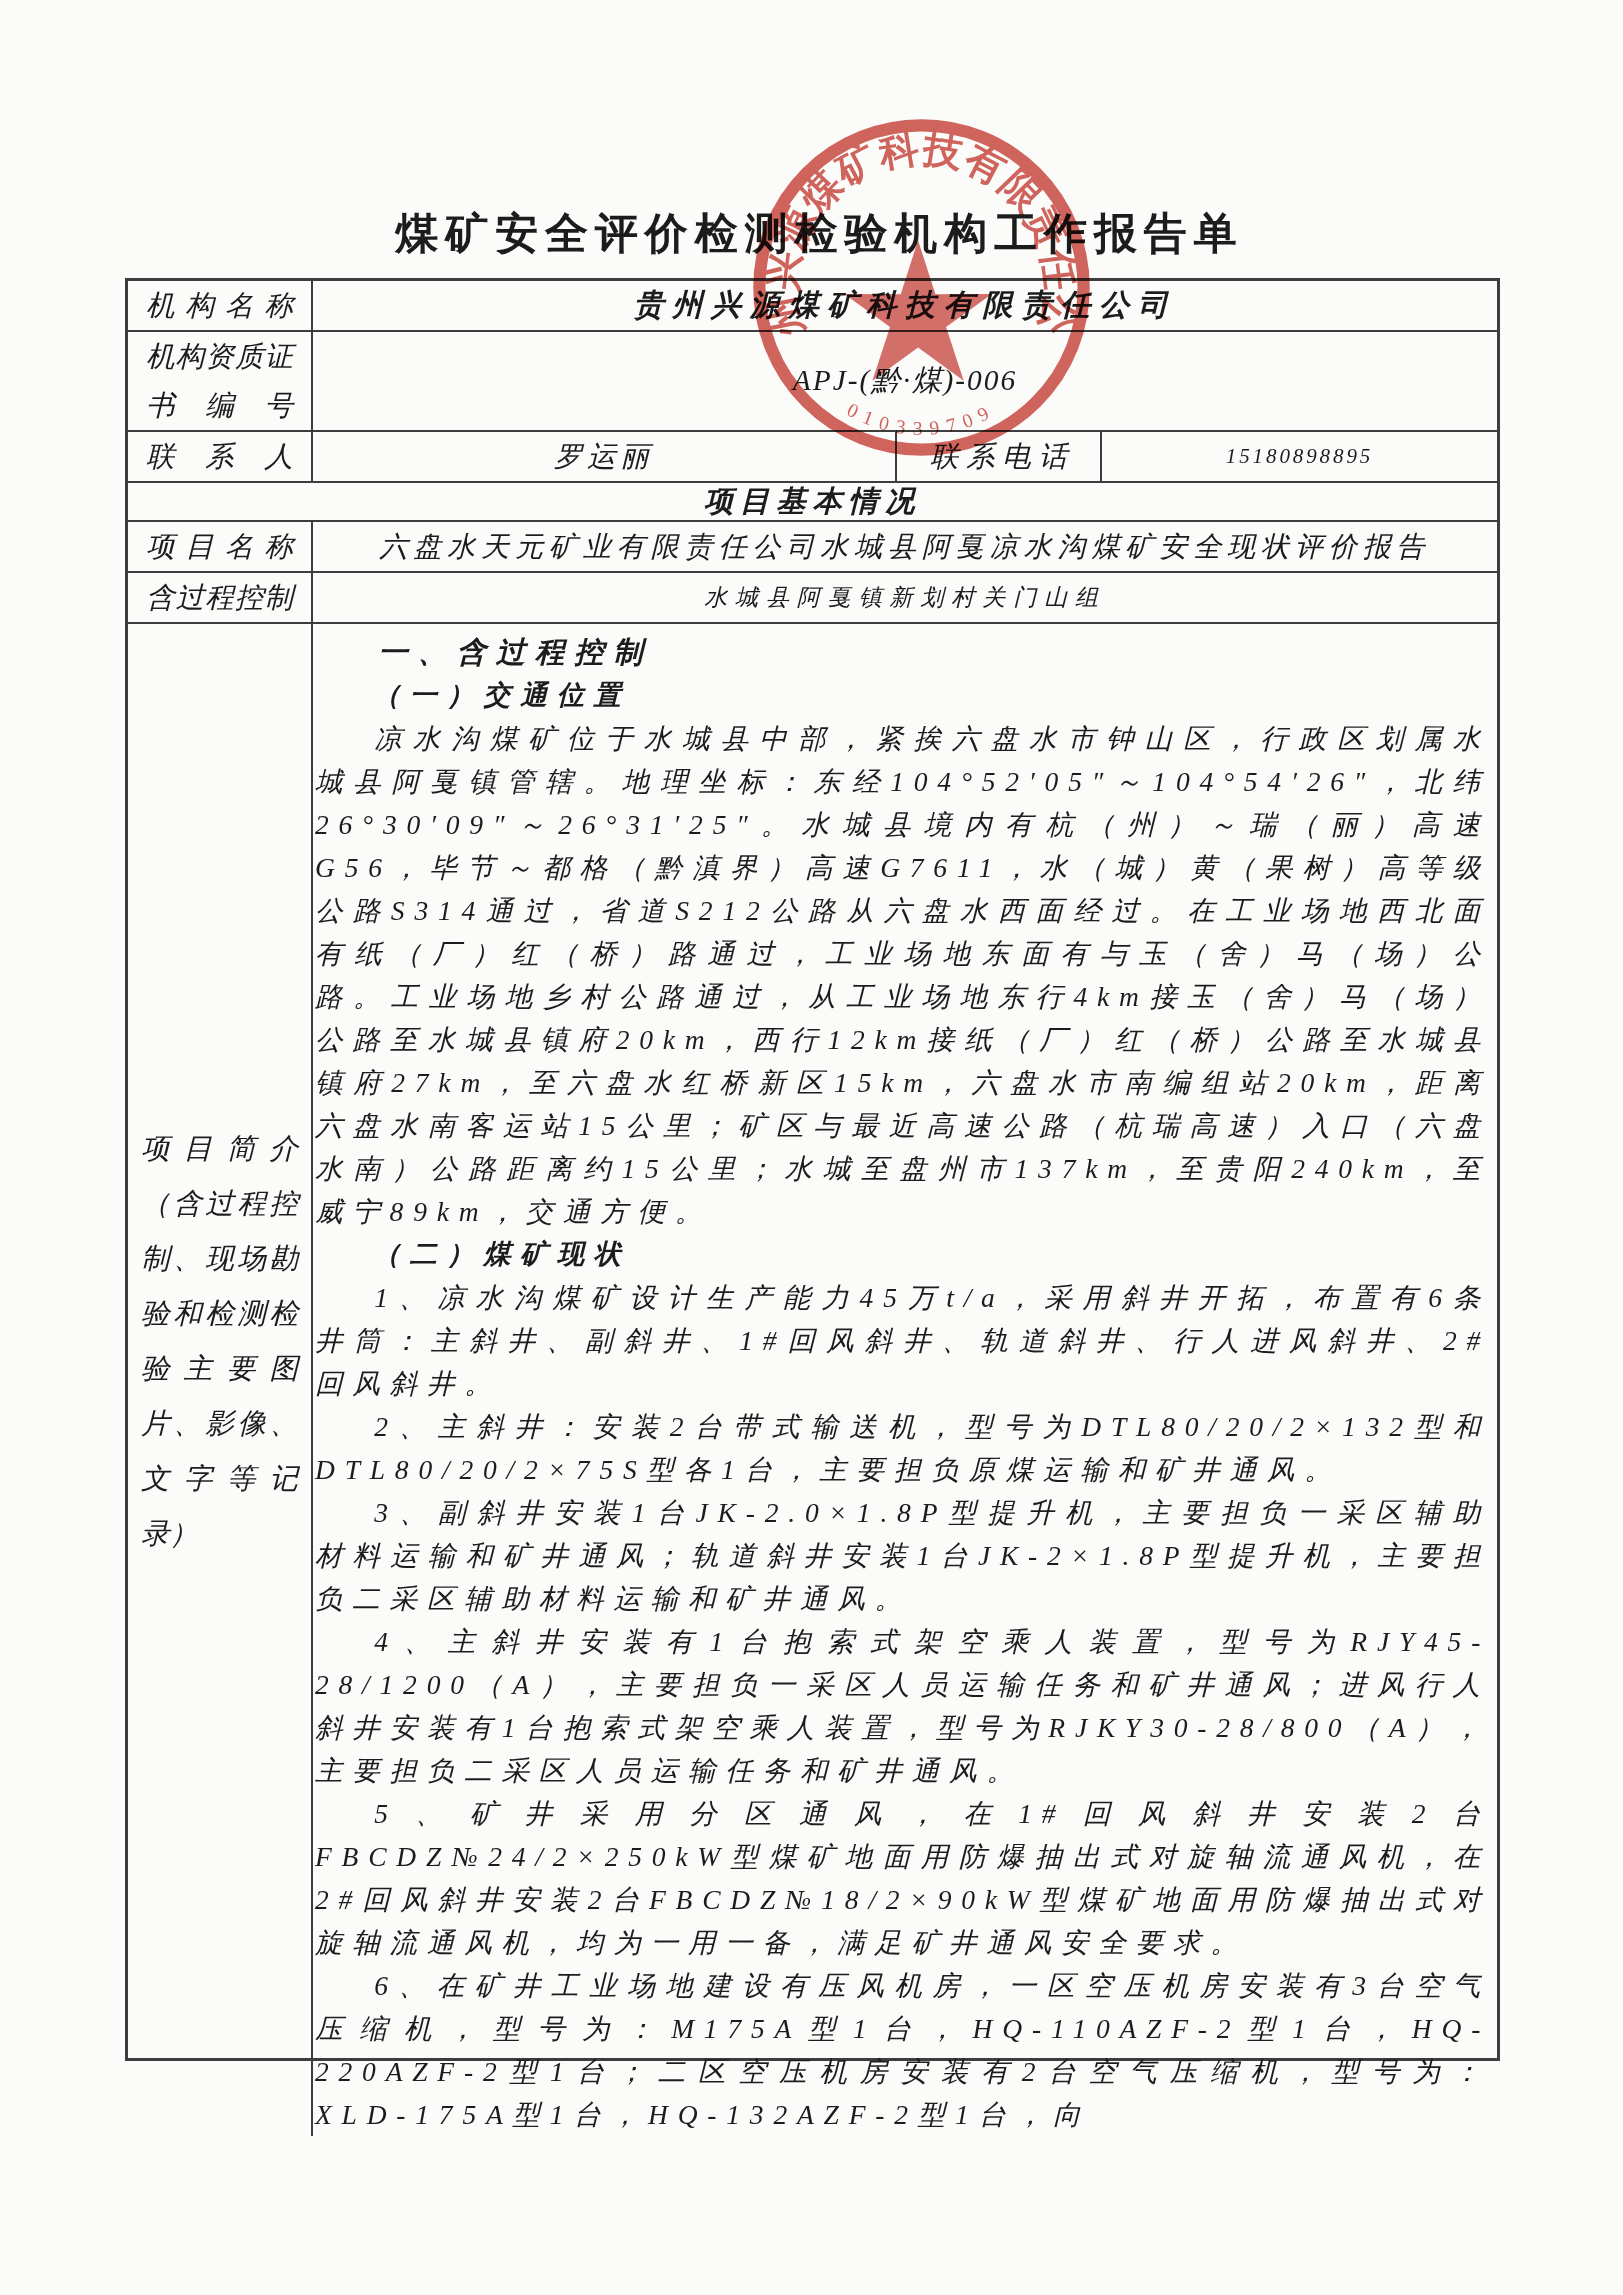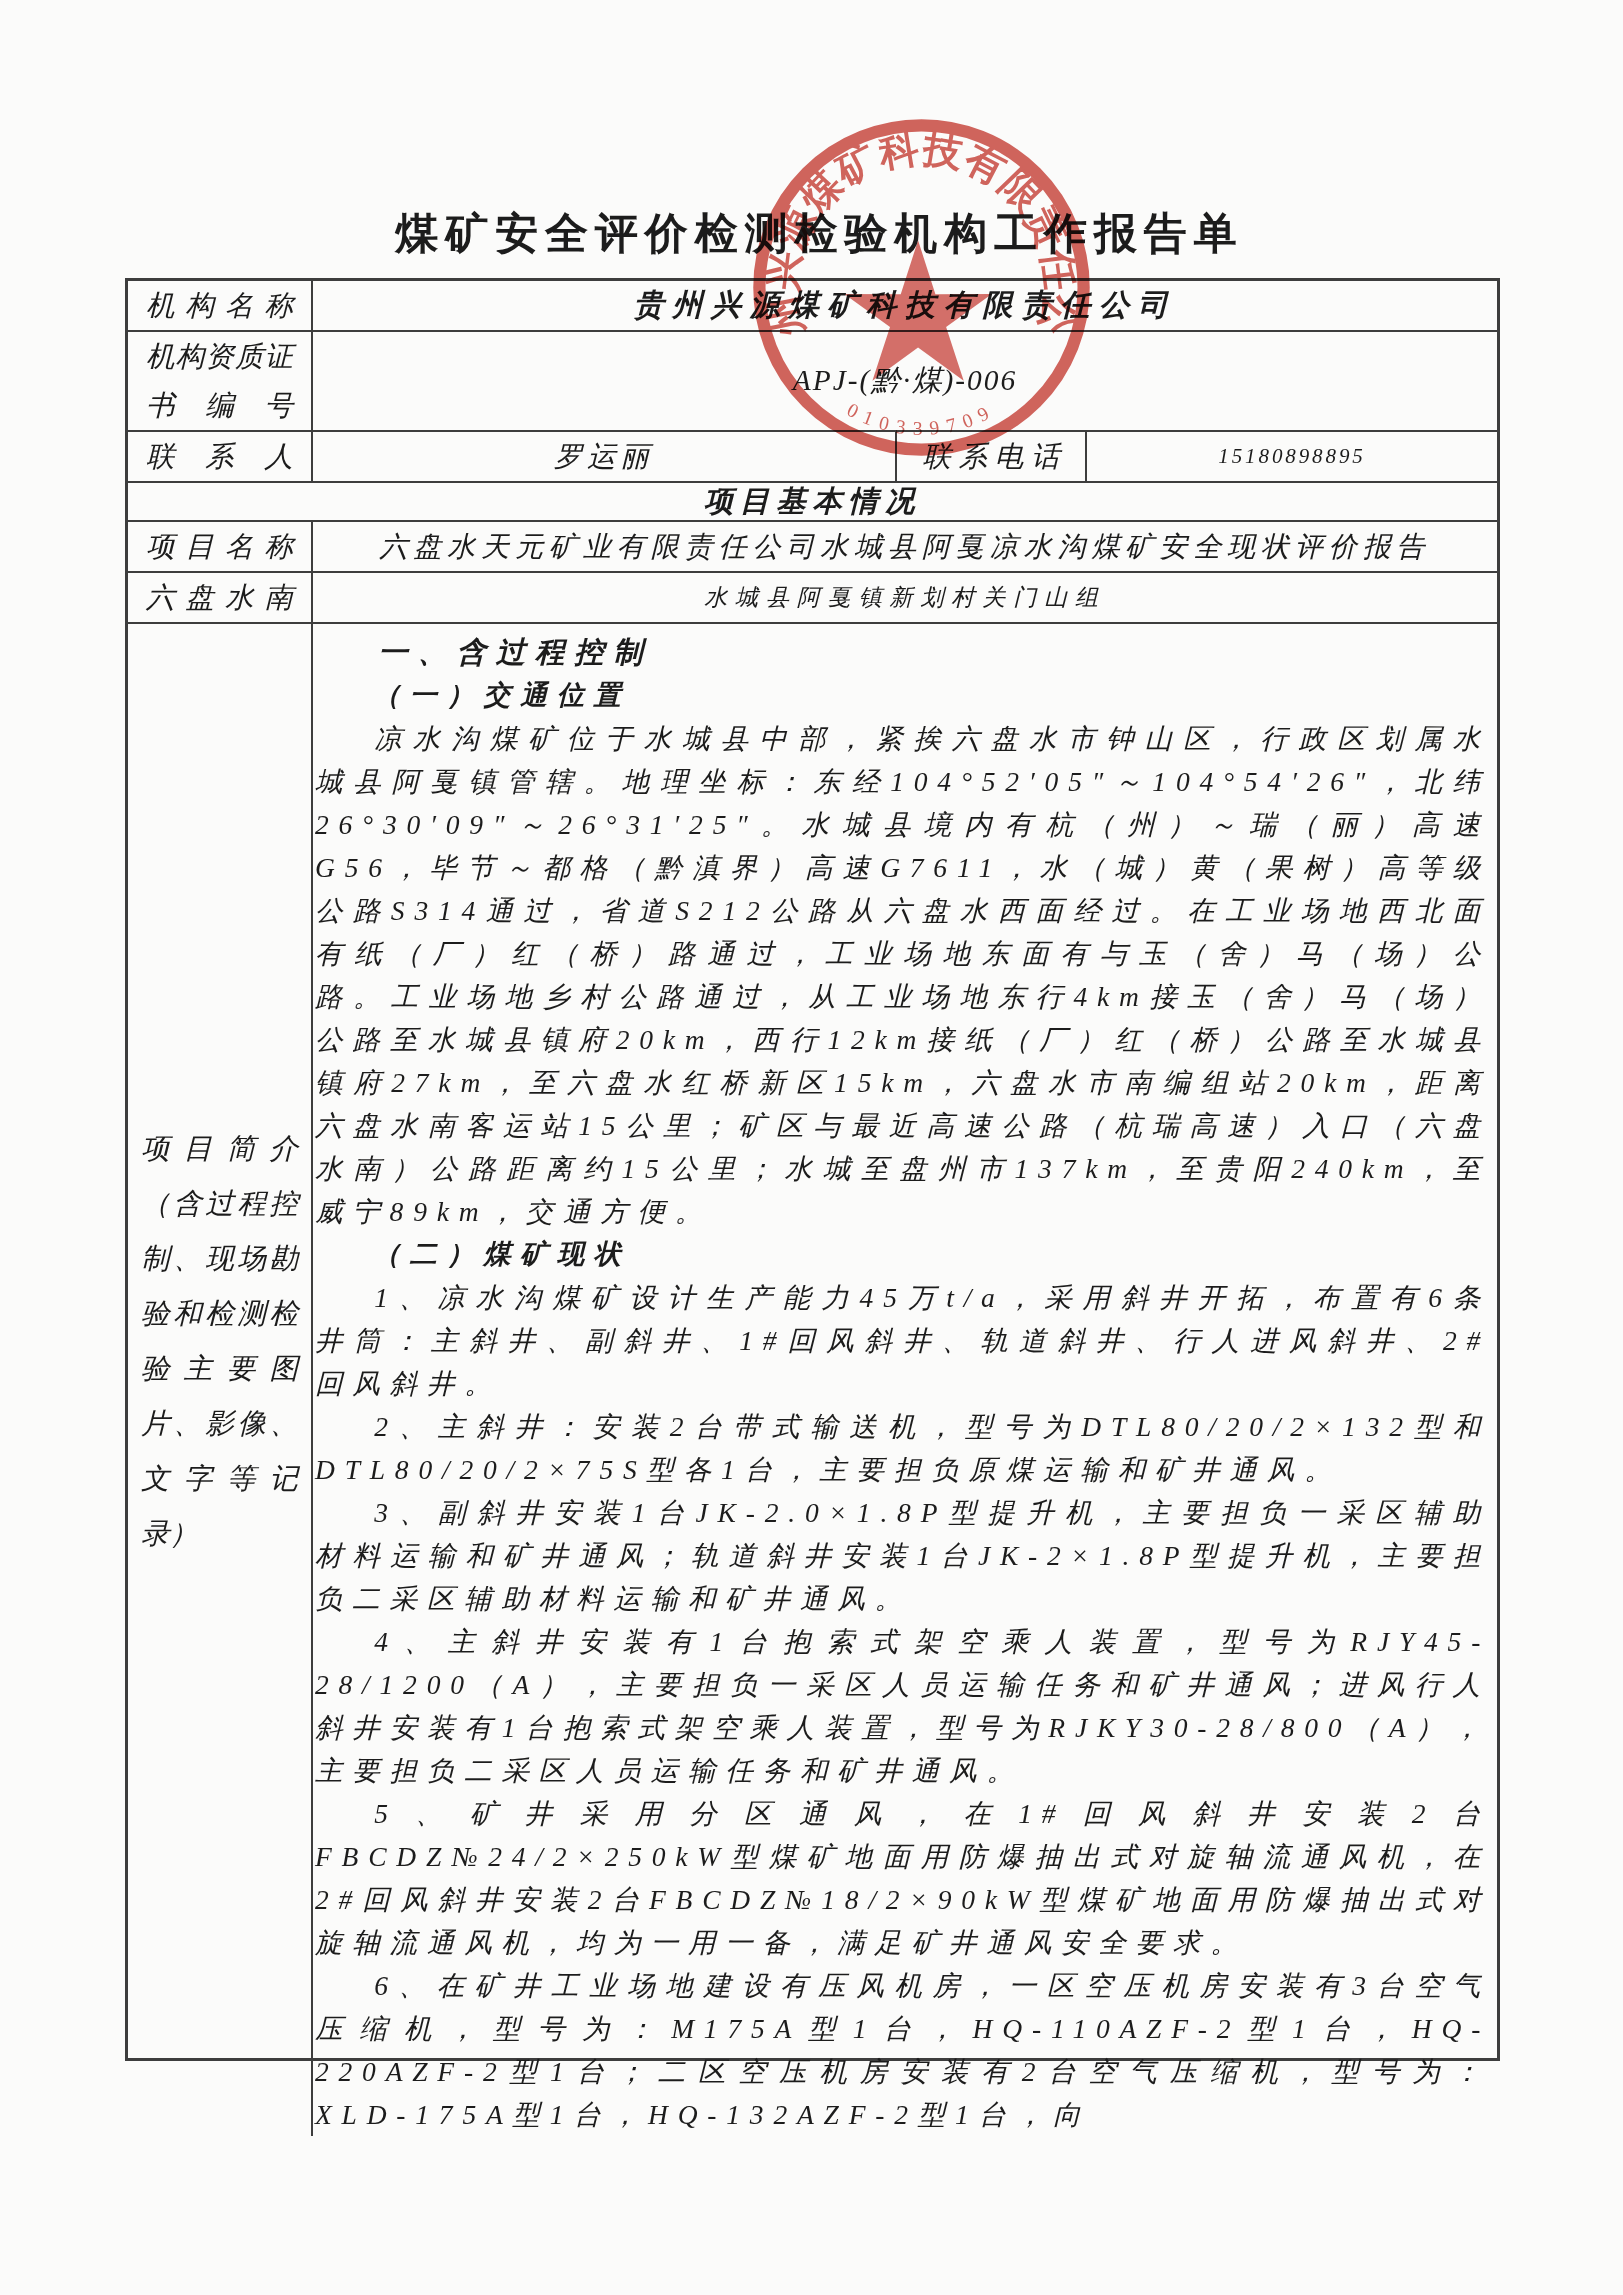--- a/index.html
+++ b/index.html
@@ -52,21 +52,21 @@
   .lab{width:185px;flex:none;font-size:28.5px;}
   .lab-inner{
     width:147px;
     text-align:justify;text-align-last:justify;
     line-height:49px;
   }
   .val{flex:1;}
   .v-org{font-size:30px;font-weight:700;letter-spacing:8.8px;}
   .v-cert{font-size:29.4px;letter-spacing:2px;}
   .v-contact{width:584px;flex:none;font-size:28.5px;letter-spacing:4.9px;}
-  .lab-phone{width:190px;flex:none;font-size:28.5px;}
+  .lab-phone{width:205px;flex:none;font-size:28.5px;}
   .lab-phone .lab-inner{width:137px;}
   .v-phone{font-size:21px;letter-spacing:2.9px;}
   .v-section{font-size:29.4px;font-weight:700;letter-spacing:6.9px;}
   .v-pname{font-size:28px;letter-spacing:5.9px;padding:0 9.8px;text-align:center;}
   .v-paddr{font-size:23px;letter-spacing:7.9px;}
   
   .intro-lab{
     width:185px;flex:none;
     display:block;font-size:28.5px;
   }
@@ -126,21 +126,21 @@
 
   <div class="row r5">
     <div class="cell lab">
       <div class="lab-inner">项目名称</div>
     </div>
     <div class="cell val v-pname">六盘水天元矿业有限责任公司水城县阿戛凉水沟煤矿安全现状评价报告</div>
   </div>
 
   <div class="row r6">
     <div class="cell lab">
-      <div class="lab-inner">六盘水南</div>
+      <div class="lab-inner">含过程控制</div>
     </div>
     <div class="cell val v-paddr">水城县阿戛镇新划村关门山组</div>
   </div>
 
   <div class="row r7">
     <div class="cell intro-lab">
       <div class="intro-lab-inner">项目简介（含过程控制、现场勘验和检测检验主要图片、影像、文字等记录）</div>
     </div>
     <div class="cell intro-content">
       <p class="h1">一、含过程控制</p>

